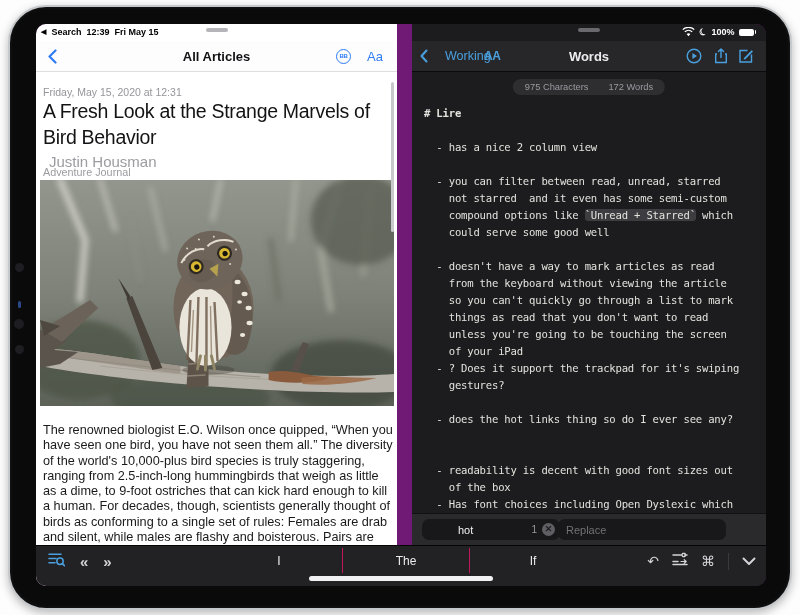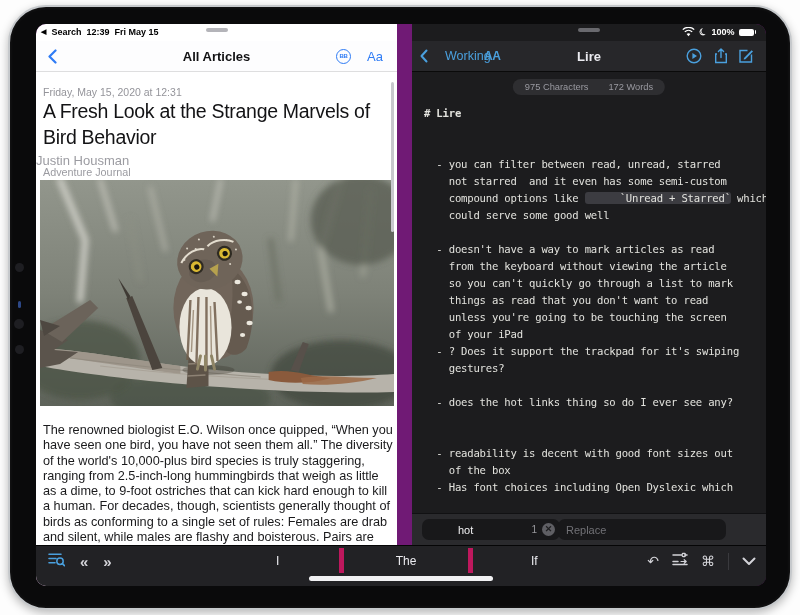--- a/index.html
+++ b/index.html
@@ -40,21 +40,21 @@
   .nav-left .title{position:absolute;left:0;right:0;text-align:center;font-size:13px;font-weight:700;color:#121214;}
   .chev{display:inline-block;}
   .nav-btn{position:absolute;display:flex;align-items:center;cursor:pointer;}
   .bb-badge{width:15px;height:15px;border:1.4px solid #2f7cf5;border-radius:50%;display:flex;align-items:center;justify-content:center;
     font-size:6px;font-weight:700;color:#2f7cf5;letter-spacing:-.3px;}
   .aa-small{font-size:13px;color:#2f7cf5;font-weight:500;}
 
   
   .art-date{position:absolute;left:7px;top:62px;font-size:10.5px;color:#94949a;}
   .art-title{position:absolute;left:7px;top:74px;width:350px;font-size:19.5px;line-height:26px;color:#131315;letter-spacing:-.3px;}
-  .art-author{position:absolute;left:0;top:129px;font-size:13px;color:#9b9ba1;}
+  .art-author{position:absolute;left:13px;top:129px;font-size:15px;color:#9b9ba1;}
   .art-source{position:absolute;left:7px;top:142px;font-size:10.8px;color:#9b9ba1;}
   .photo{position:absolute;left:4px;top:156px;width:354px;height:226px;overflow:hidden;}
   .art-body{position:absolute;left:7px;top:399px;width:351px;font-size:12.7px;line-height:15.3px;color:#1a1a1c;}
   .scrollbar-v{position:absolute;left:355px;top:58px;width:3px;height:150px;border-radius:2px;background:#c8c8cd;}
 
   
   .nav-right{position:absolute;left:0;top:17px;width:354px;height:31px;background:#27272a;
     border-bottom:1px solid #0a0a0a;display:flex;align-items:center;}
   .nav-right .title{position:absolute;left:0;right:0;text-align:center;font-size:13px;font-weight:600;color:#ebebf0;}
   .blue-r{color:#4aa0de;}
@@ -63,42 +63,42 @@
   .nav-ico{position:absolute;display:flex;align-items:center;justify-content:center;cursor:pointer;}
 
   .pill{position:absolute;top:55px;left:50%;transform:translateX(-50%);background:#2e2e31;border-radius:9px;
     padding:3px 12px;display:flex;gap:20px;font-size:9.3px;color:#9a9aa1;white-space:nowrap;}
 
   
   .editor{position:absolute;left:12px;top:81px;width:336px;font-family:"DejaVu Sans Mono",monospace;
     font-size:10.6px;line-height:17px;color:#e3e3de;letter-spacing:-.2px;}
   .ed-line{white-space:pre;height:17px;}
   .ed-line.heading{font-weight:700;}
-  .icode{background:#3c3c41;border-radius:3px;padding-left:35px;}
+  .icode{background:#3c3c41;border-radius:3px;}
 
   
   .find-strip{position:absolute;left:0;top:489px;width:354px;height:32px;background:#2a2a2d;border-top:1px solid #111113;}
   .field{position:absolute;top:5px;height:21px;background:#18181a;border-radius:7px;display:flex;align-items:center;cursor:text;}
   .field-find{left:10px;width:138px;}
   .field-replace{left:146px;width:168px;}
   .field .qtext{margin-left:8px;font-size:11px;color:#f1f1f3;padding-left:28px;}
   .field .ph{margin-left:8px;font-size:11px;color:#717176;}
   .match-count{margin-left:auto;font-size:10px;color:#98989d;}
   .clear-btn{width:13px;height:13px;margin:0 5px 0 5px;border-radius:50%;background:#5f5f64;color:#1d1d1f;
     font-size:9px;font-weight:700;display:flex;align-items:center;justify-content:center;cursor:pointer;line-height:1;}
 
   
   .toolbar{position:absolute;left:0;top:521px;width:730px;height:41px;background:#222225;border-top:1px solid #050506;z-index:5;}
   .tb-left{position:absolute;left:12px;top:3px;height:24px;display:flex;align-items:center;gap:15px;}
   .tb-right{position:absolute;right:10px;top:3px;height:24px;display:flex;align-items:center;gap:13px;}
   .tb-glyph{font-size:14px;color:#d3d3d8;cursor:pointer;line-height:1;}
   .tb-chev{font-size:15px;color:#d3d3d8;cursor:pointer;line-height:1;font-weight:600;}
   .tb-center{position:absolute;left:180px;top:2px;width:380px;height:25px;display:flex;}
   .sug{flex:1;display:flex;align-items:center;justify-content:center;font-size:12px;color:#ececf0;cursor:pointer;}
-  .sug + .sug{border-left:5px solid #be185d;}
+  .sug + .sug{border-left:1px solid #be185d;}
   .tb-div{width:1px;height:17px;background:#3a3a3e;}
   .home-bar{position:absolute;left:50%;transform:translateX(-50%);bottom:5px;width:184px;height:5px;border-radius:3px;background:#f1f1f3;z-index:6;}
 </style>
 </head>
 <body>
 
 <div class="page">
   <div class="device">
 
     <div class="cam-dot" style="left:5px;top:256px;width:9px;height:9px;"></div>
@@ -243,21 +243,21 @@
         <div class="handle dark"></div>
 
         <div class="nav-right">
           <div class="back-working blue-r">
             <svg width="8" height="14" viewBox="0 0 8 14">
               <polyline points="6.5,1.5 1.5,7 6.5,12.5" fill="none" stroke="#4aa0de" stroke-width="2" stroke-linecap="round" stroke-linejoin="round"></polyline>
             </svg>
             <span>Working</span>
           </div>
           <div class="aa-big blue-r">AA</div>
-          <div class="title">Lire</div>
+          <div class="title">Words</div>
           <div class="nav-ico" style="right:64px;">
             <svg width="16" height="16" viewBox="0 0 16 16">
               <circle cx="8" cy="8" r="6.8" fill="none" stroke="#4aa0de" stroke-width="1.4"></circle>
               <polygon points="6.4,5 11,8 6.4,11" fill="#4aa0de"></polygon>
             </svg>
           </div>
           <div class="nav-ico" style="right:38px;">
             <svg width="14" height="16" viewBox="0 0 14 16">
               <path d="M3,6 L1.7,6 L1.7,14.5 L12.3,14.5 L12.3,6 L11,6" fill="none" stroke="#4aa0de" stroke-width="1.4"></path>
               <path d="M7,1.2 L7,9.5 M4.4,3.6 L7,1 L9.6,3.6" fill="none" stroke="#4aa0de" stroke-width="1.4" stroke-linecap="round" stroke-linejoin="round"></path>
@@ -272,20 +272,21 @@
         </div>
 
         <div class="pill">
           <span>975 Characters</span>
           <span>172 Words</span>
         </div>
 
         <div class="editor">
             <div class="ed-line heading"># Lire</div>
             <div class="ed-line">&nbsp;</div>
+            <div class="ed-line">  - has a nice 2 column view</div>
             <div class="ed-line">&nbsp;</div>
             <div class="ed-line">  - you can filter between read, unread, starred</div>
             <div class="ed-line">    not starred  and it even has some semi-custom</div>
             <div class="ed-line">    compound options like <span class="icode">`Unread + Starred`</span> which</div>
             <div class="ed-line">    could serve some good well</div>
             <div class="ed-line">&nbsp;</div>
             <div class="ed-line">  - doesn't have a way to mark articles as read</div>
             <div class="ed-line">    from the keyboard without viewing the article</div>
             <div class="ed-line">    so you can't quickly go through a list to mark</div>
             <div class="ed-line">    things as read that you don't want to read</div>

